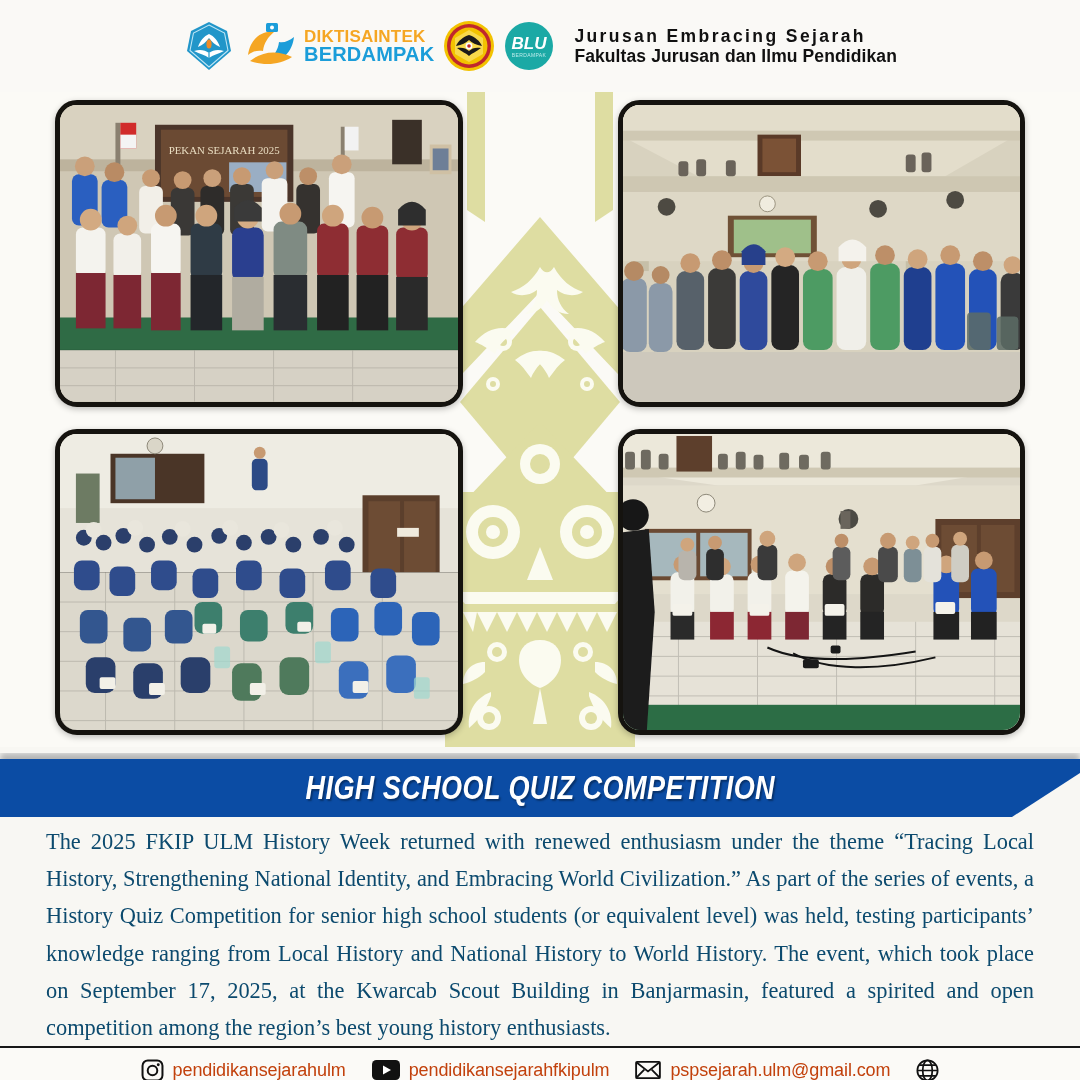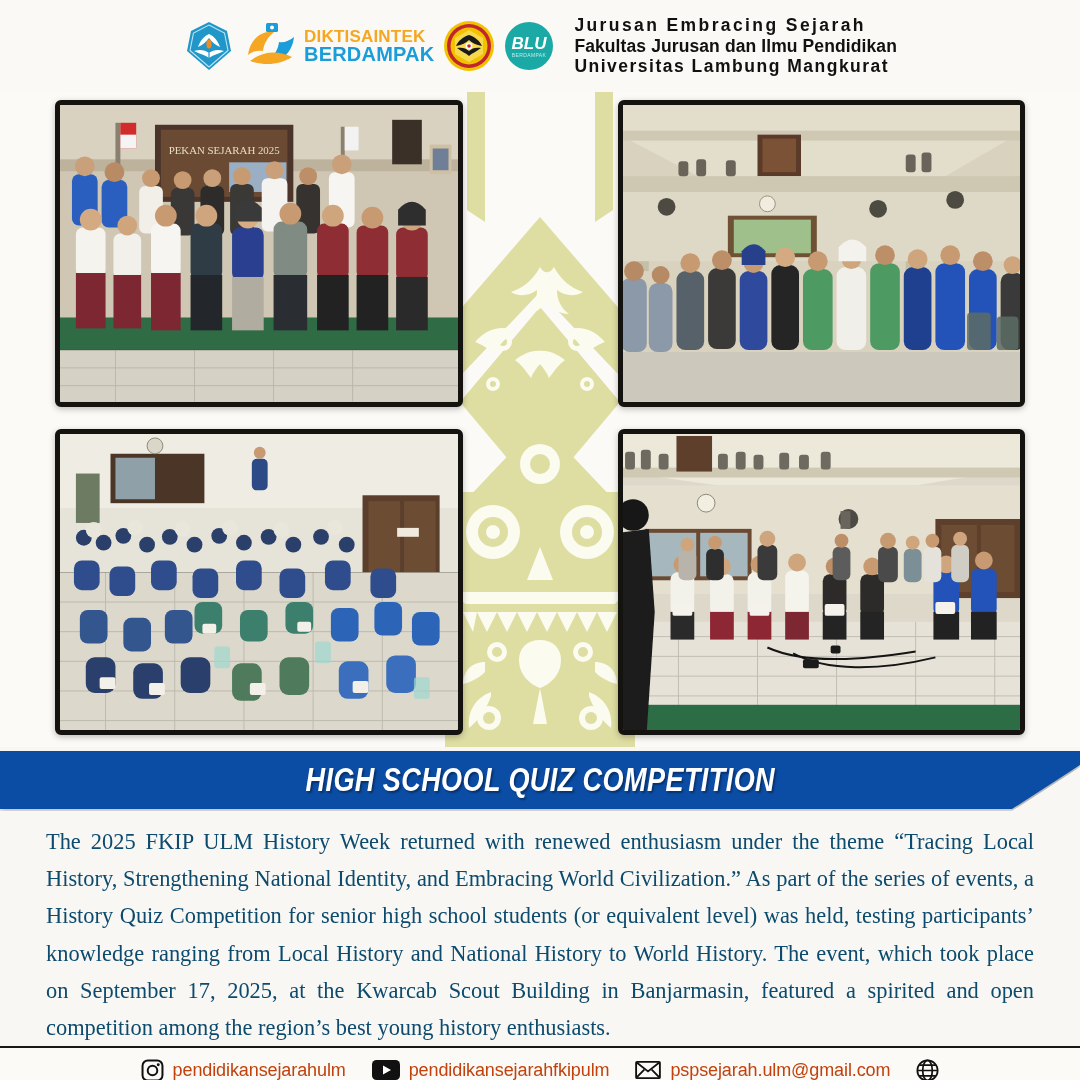--- a/index.html
+++ b/index.html
@@ -75,38 +75,38 @@
     display:grid;
     grid-template-columns:1fr 1fr;
     grid-template-rows:1fr 1fr;
     column-gap:155px;
     row-gap:22px;
     padding:8px 55px 12px 55px;
   }
 
   .photo {
     border:5px solid #15130f;
-    border-radius:6px;
+    border-radius:22px;
     overflow:hidden;
     position:relative;
     background:#cfcabb;
     box-shadow:0 2px 6px rgba(0,0,0,.25);
   }
   .photo svg { display:block; width:100%; height:100%; }
 
   
   .ribbon-wrap {
     position:relative;
     height:62px;
     flex:0 0 auto;
     z-index:5;
   }
   .ribbon {
     position:absolute;
-    left:0; top:4px;
+    left:0; top:12px;
     width:1080px; height:58px;
     background:#0B4CA4;
     clip-path:polygon(0 0, 1080px 0, 1080px 14px, 1012px 58px, 0 58px);
     display:flex; align-items:center; justify-content:center;
   }
   .ribbon-shadow {
     position:absolute;
     left:0; top:6px;
     width:1080px; height:58px;
     background:rgba(20,25,35,.30);
@@ -207,21 +207,20 @@
       <svg class="logo" width="50" height="50" viewBox="0 0 50 50">
         <circle cx="25" cy="25" r="24" fill="#1BA9A5"></circle>
         <text x="25" y="28" font-family="Liberation Sans, sans-serif" font-size="17" font-weight="bold" fill="#ffffff" text-anchor="middle" font-style="italic">BLU</text>
         <text x="25" y="36" font-family="Liberation Sans, sans-serif" font-size="5" fill="#bdeceb" text-anchor="middle" letter-spacing="0.4">BERDAMPAK</text>
       </svg>
     </div>
 
     <div class="header-text">
       <div class="ht1">Jurusan Embracing Sejarah</div>
       <div class="ht2">Fakultas Jurusan dan Ilmu Pendidikan</div>
-      <div class="ht3">Universitas Lambung Mangkurat</div>
     </div>
   </div>
 
   <div class="gallery">
 
     <svg class="ornament" viewBox="0 0 190 655" preserveAspectRatio="none">
       <g fill="#DEDDA2">
         <rect x="22" y="0" width="18" height="100"></rect>
         <rect x="150" y="0" width="18" height="100"></rect>
         <path d="M22 100 L40 100 L40 130 L22 118 Z"></path>

